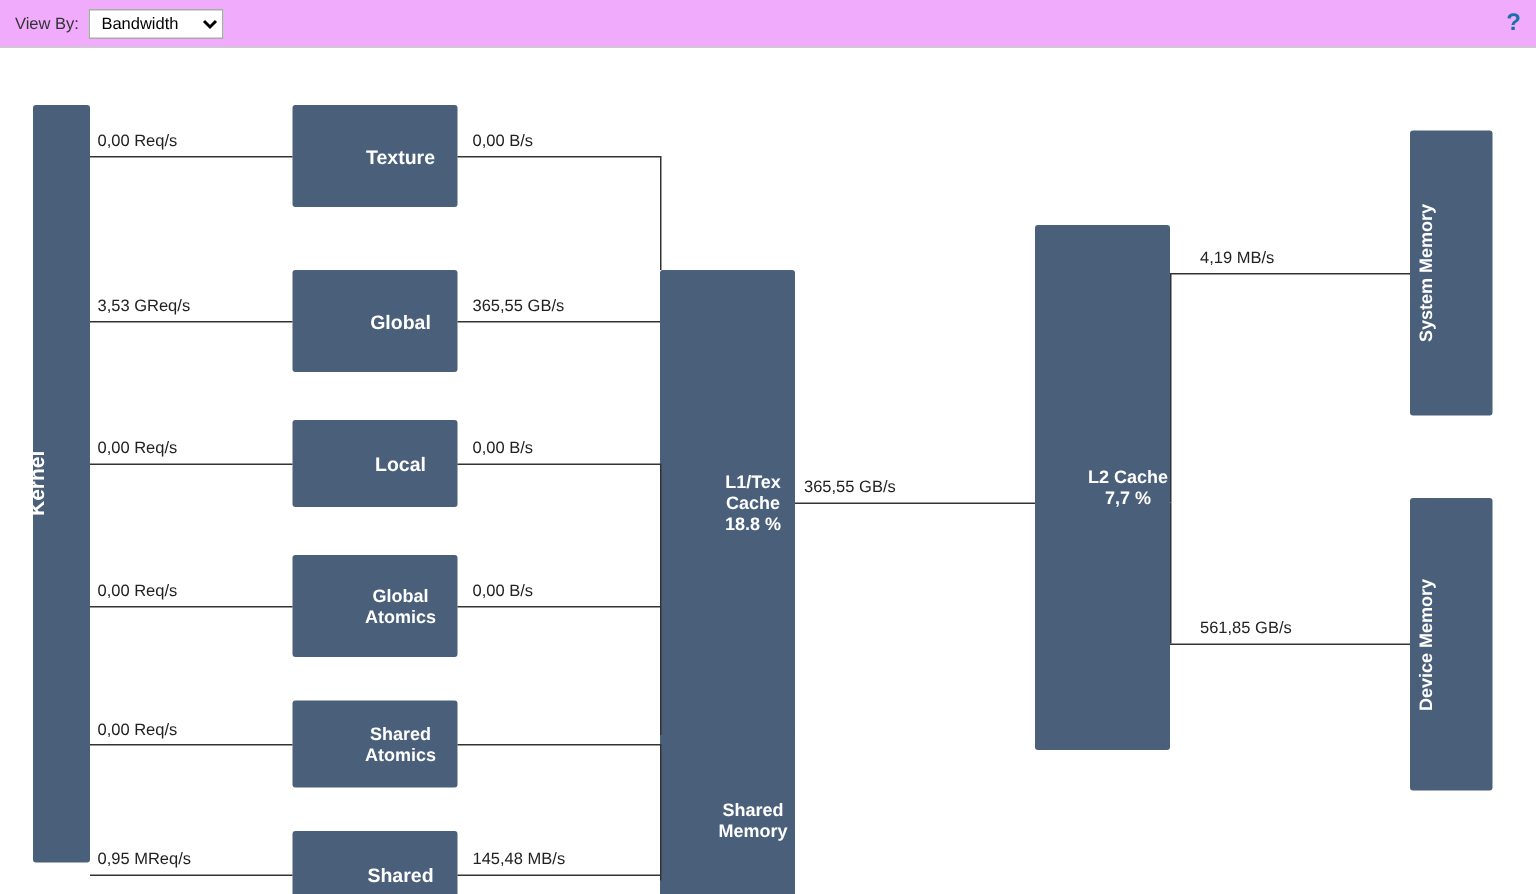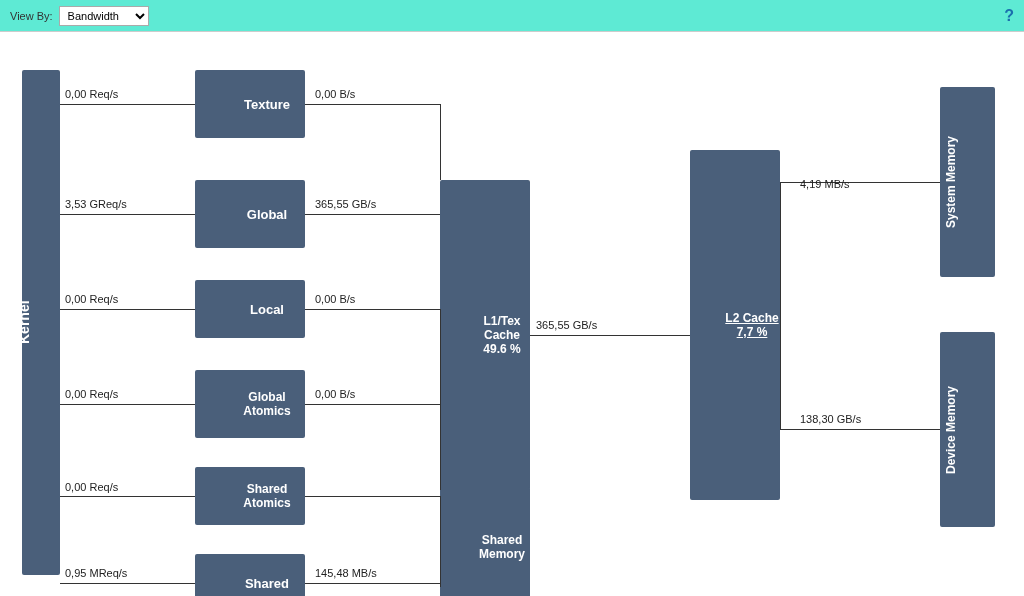--- a/index.html
+++ b/index.html
@@ -9,21 +9,21 @@
       font-size: 12px;
       color: #222;
       width: 1024px;
       height: 596px;
       overflow: hidden;
     }
     .top-bar {
       display: flex;
       align-items: center;
       padding: 6px 10px;
-      background: #5eead4;
+      background: #f0abfc;
       border-bottom: 1px solid #ccc;
       height: 32px;
     }
     .view-by-label {
       font-size: 11px;
       margin-right: 6px;
       color: #333;
     }
     .view-by-select {
       font-size: 11px;
@@ -122,30 +122,30 @@
 Atomics</span>
   </div>
 
   <div class="block" style="left:195px; top:522px; width:110px; height:58px; font-size:13px;">
     <span>Shared</span>
   </div>
 
   <div class="block" style="left:440px; top:148px; width:90px; height:310px; font-size:12px; text-align:center;">
     <span style="white-space:pre-line;">L1/Tex
 Cache
-49.6 %</span>
+18.8 %</span>
   </div>
 
   <div class="block" style="left:440px; top:455px; width:90px; height:120px; font-size:12px; text-align:center;">
     <span style="white-space:pre-line;">Shared
 Memory</span>
   </div>
 
   <div class="block" style="left:690px; top:118px; width:90px; height:350px; font-size:12px; text-align:center;">
-    <span style="white-space:pre-line;text-decoration:underline;">L2 Cache
+    <span style="white-space:pre-line;">L2 Cache
 7,7 %</span>
   </div>
 
   <div class="block vertical-text" style="left:940px; top:55px; width:55px; height:190px; font-size:12px;">
     <span>System
 Memory</span>
   </div>
 
   <div class="block vertical-text" style="left:940px; top:300px; width:55px; height:195px; font-size:12px;">
     <span>Device
@@ -209,17 +209,17 @@
   <div class="label" style="left:315px; top:356px;">0,00 B/s</div>
 
   <div class="label" style="left:65px; top:449px;">0,00 Req/s</div>
 
   <div class="label" style="left:65px; top:535px;">0,95 MReq/s</div>
 
   <div class="label" style="left:315px; top:535px;">145,48 MB/s</div>
 
   <div class="label" style="left:536px; top:287px;">365,55 GB/s</div>
 
-  <div class="label" style="left:800px; top:146px;">4,19 MB/s</div>
-
-  <div class="label" style="left:800px; top:381px;">138,30 GB/s</div>
+  <div class="label" style="left:800px; top:134px;">4,19 MB/s</div>
+
+  <div class="label" style="left:800px; top:381px;">561,85 GB/s</div>
 
 </div>
 
 </body></html>

